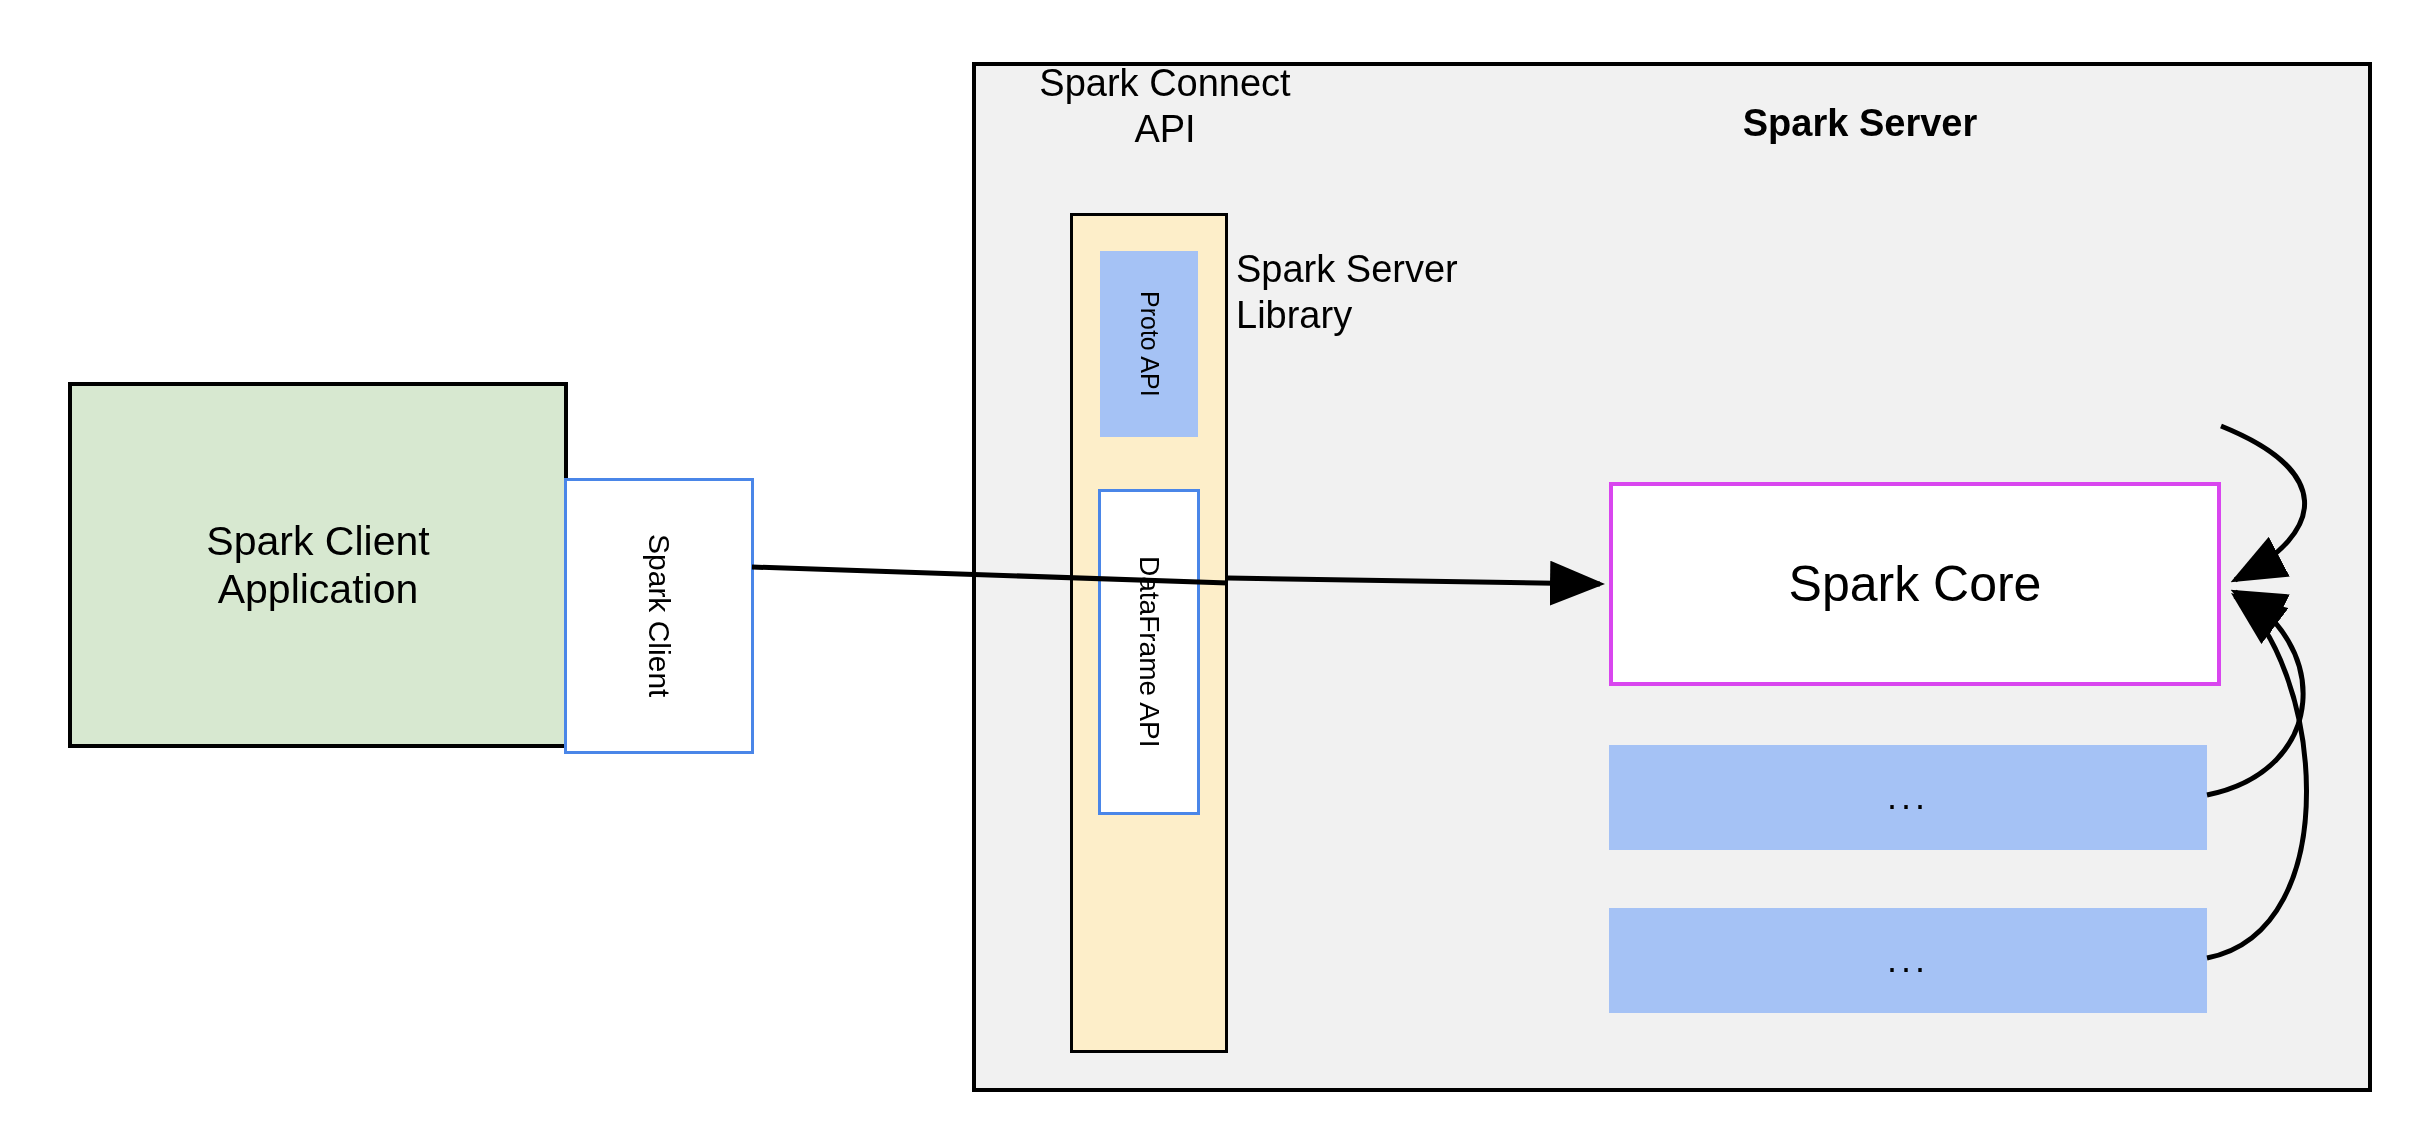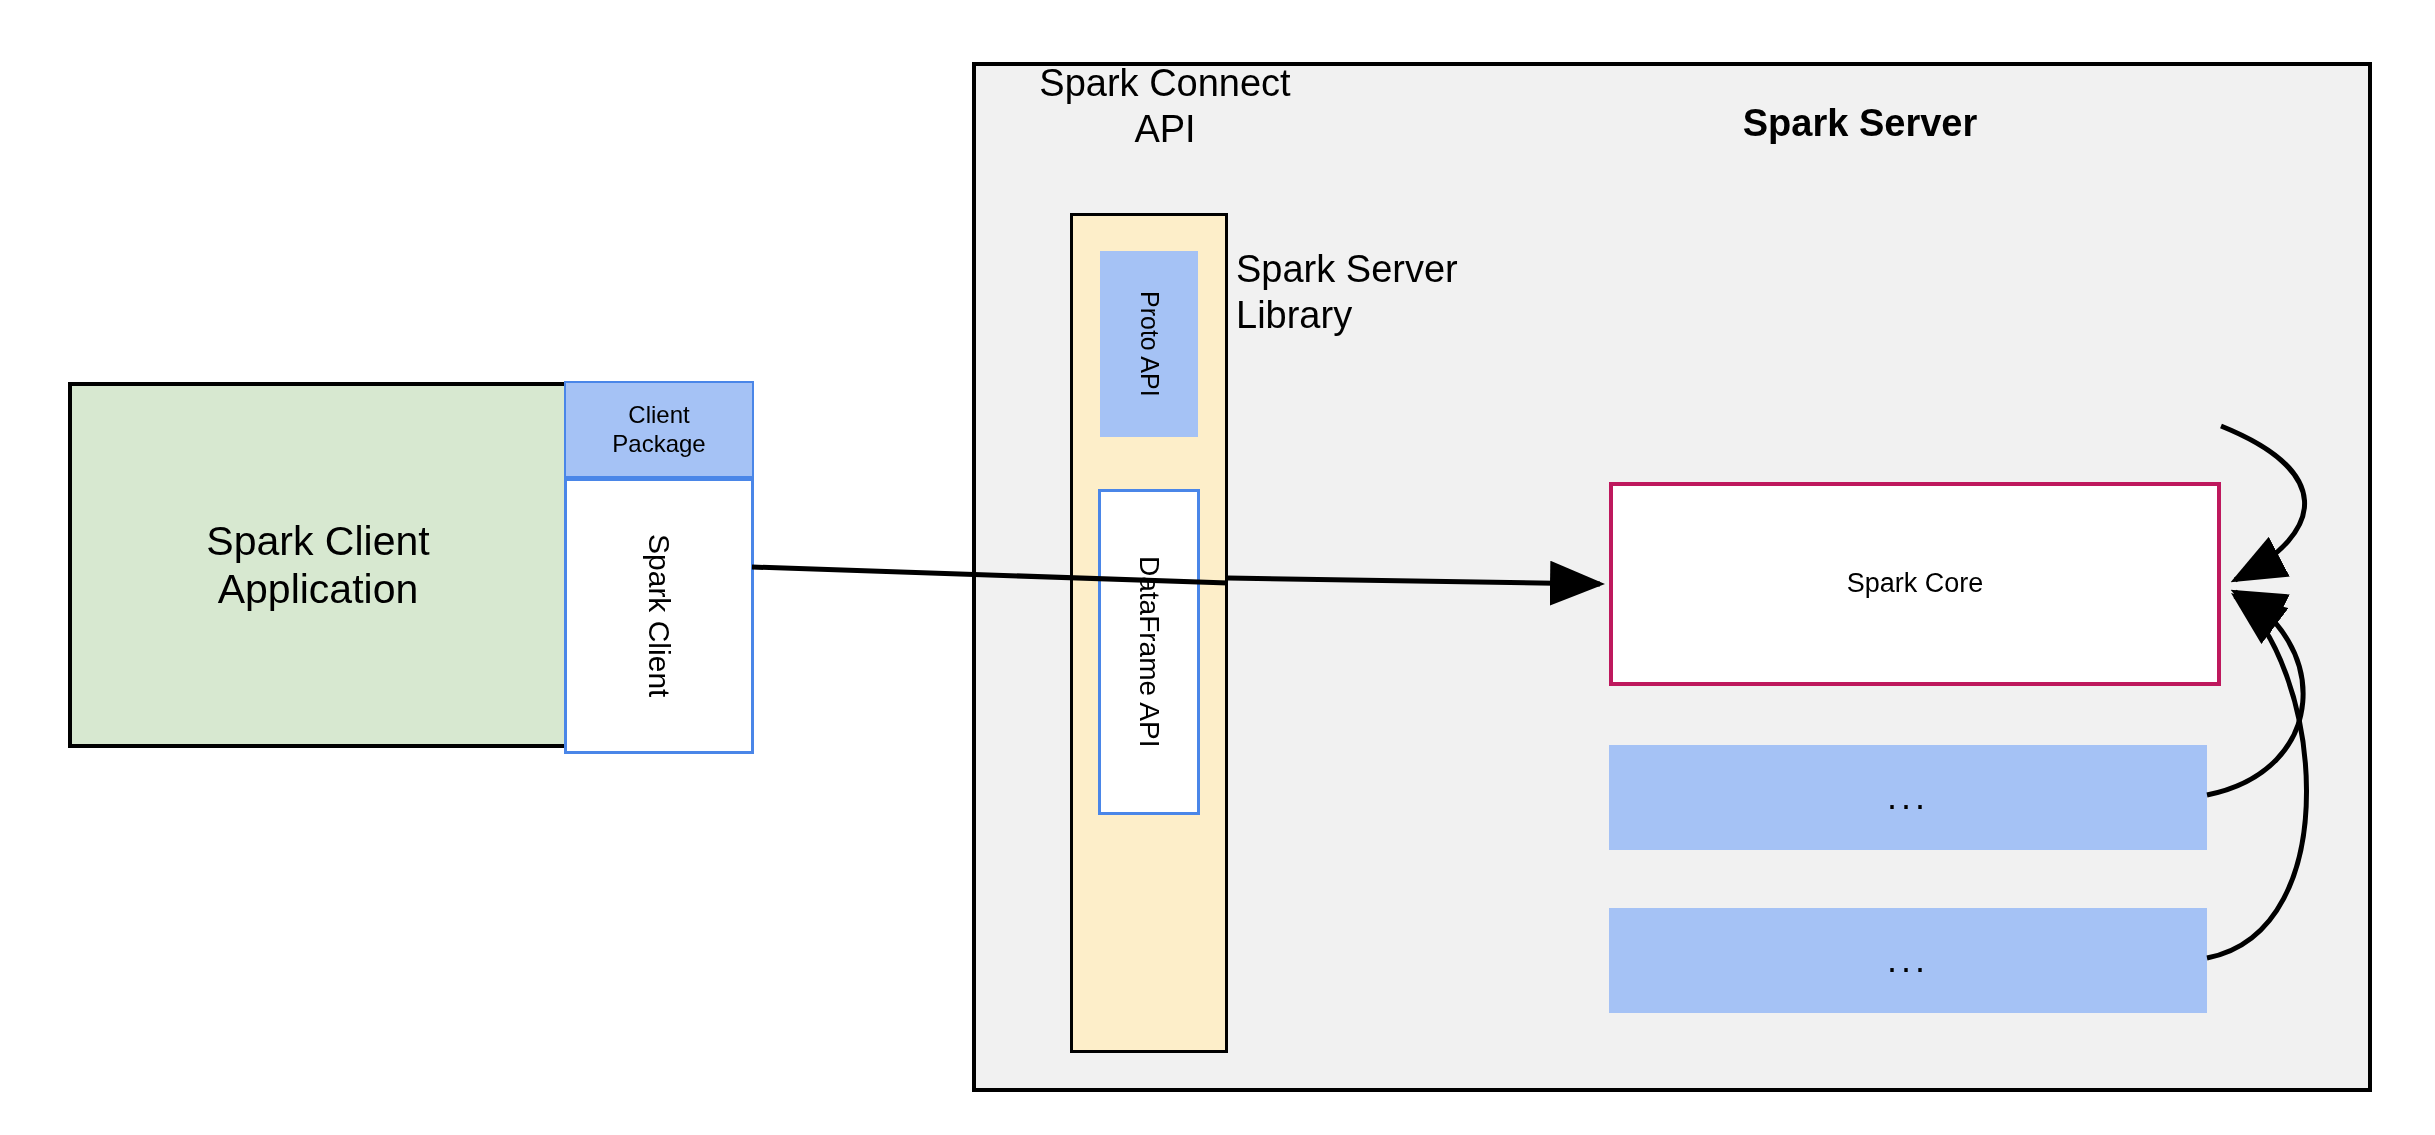--- a/index.html
+++ b/index.html
@@ -154,22 +154,22 @@
     height: 148px;
     background: #a5c2f5;
     font-size: 40px;
   }
   #spark-core {
     left: 1609px;
     top: 482px;
     width: 612px;
     height: 204px;
     background: #ffffff;
-    border: 4px solid #be185d;
-    font-size: 27px;
+    border: 4px solid #d946ef;
+    font-size: 50px;
   }
   #ellipsis-one {
     left: 1609px;
     top: 745px;
     width: 598px;
     height: 105px;
     background: #a5c2f5;
     font-size: 36px;
     letter-spacing: 4px;
   }
@@ -234,24 +234,20 @@
 
   <div id="ellipsis-two" class="box">
     <span>...</span>
   </div>
 
   <div id="client-app" class="box">
     <span style="white-space: pre-line;">Spark Client
 Application</span>
   </div>
 
-  <div id="client-package" class="box">
-    <span style="white-space: pre-line;">Client
-Package</span>
-  </div>
 
   <div id="spark-client" class="box">
     <span class="vtext">Spark Client</span>
   </div>
 
   <svg id="connectors" viewBox="0 0 2435 1135">
     <defs>
       <marker id="arrowhead" markerWidth="11" markerHeight="9" refX="10" refY="4.5" orient="auto" markerUnits="strokeWidth">
         <path d="M0,0 L11,4.5 L0,9 Z" fill="#000000"></path>
       </marker>

